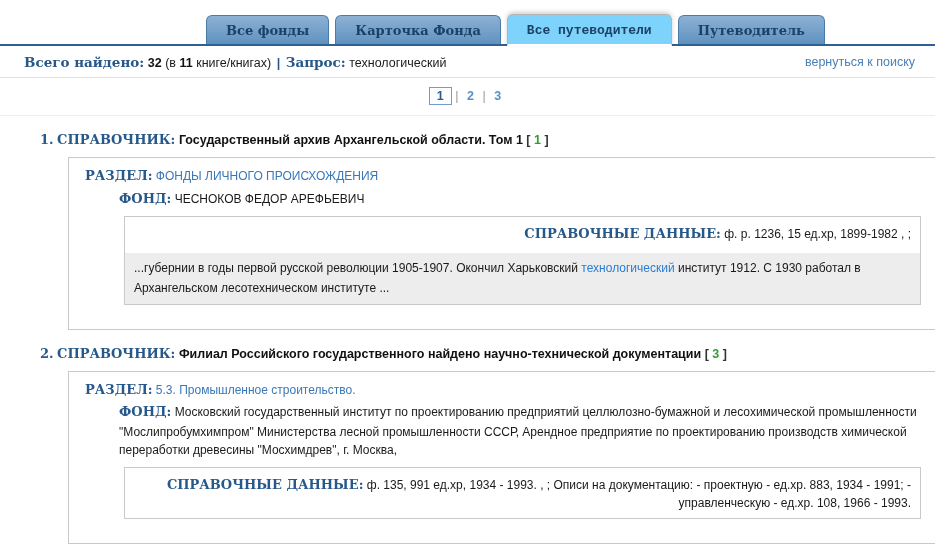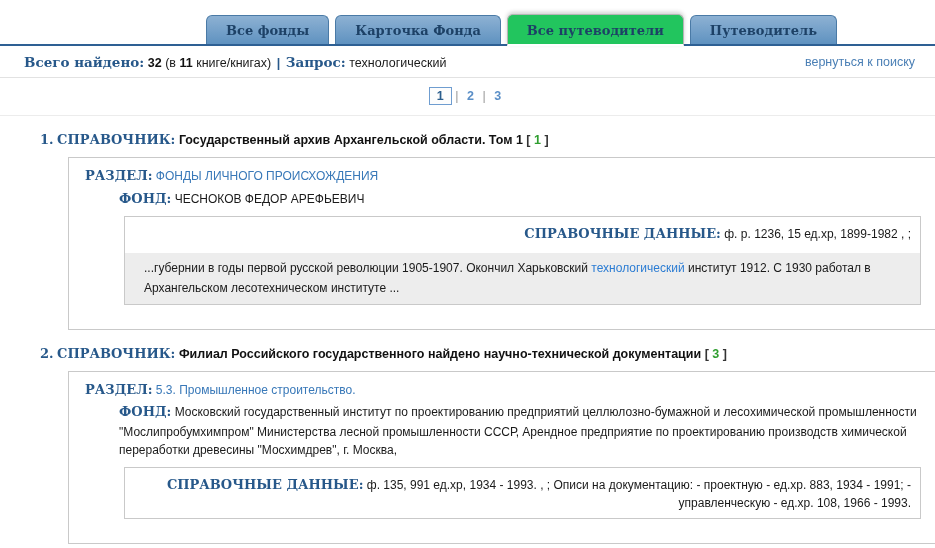--- a/index.html
+++ b/index.html
@@ -12,22 +12,22 @@
 
   
   .tabs-bar { padding:14px 0 0 206px; border-bottom:2px solid #2e6094; display:flex; align-items:flex-end; gap:6px; }
   .tab {
     font-family:"DejaVu Serif","Liberation Serif",serif; font-weight:bold; font-size:13px;
     color:#1d4166; background:linear-gradient(#8db1d3,#5f92c0);
     border:1px solid #4a7aa6; border-bottom:none; border-radius:6px 6px 0 0;
     padding:7px 19px 6px; cursor:pointer; white-space:nowrap;
   }
   .tab--active {
-    background:#22c55e; border:1px solid #b5b5b5; border-bottom:2px solid #fff;
-    margin-bottom:-2px; box-shadow:0 -2px 4px rgba(0,0,0,0.18); padding-top:8px;
+    background:#7dd3fc; border:1px solid #b5b5b5; border-bottom:2px solid #fff;
+    margin-bottom:-2px; box-shadow:0 -2px 4px rgba(0,0,0,0.18); padding-top:8px;font-family:Liberation Mono, monospace;
   }
 
   
   .summary { display:flex; justify-content:space-between; align-items:center;
     padding:8px 20px 7px 24px; border-bottom:1px solid #e2e2e2; font-size:12.5px; }
   .summary .serif { font-size:13.5px; }
   .summary b { color:#111; }
   .sep { color:#27588a; font-weight:bold; padding:0 2px; }
   .back { color:#4a7fb5; text-decoration:none; cursor:pointer; }
 
@@ -50,21 +50,21 @@
   .outer { border:1px solid #c9c9c9; width:890px; margin:8px 0 0 28px; padding:7px 0 14px; background:#fff; }
   .razdel { margin:2px 8px 3px 16px; line-height:1.45; }
   .razdel .serif { font-size:13px; }
   .razdel-val { color:#3878b8; cursor:pointer; }
   .fond { margin:3px 10px 4px 50px; line-height:1.55; }
   .fond .serif { font-size:13px; }
 
   .inner { border:1px solid #c9c9c9; margin:7px 36px 10px 55px; background:#fff; }
   .data-row { padding:7px 9px 6px; line-height:1.5;text-align:right; }
   .data-row .serif { font-size:13px; }
-  .snippet { background:#ededed; border-top:4px solid #fff; padding:6px 19px; line-height:1.6; }
+  .snippet { background:#ededed; border-top:4px solid #fff; padding:6px 9px; line-height:1.6; }
   .hl { color:#2b7cd3; }
 </style>
 </head>
 <body>
 
 <div class="tabs-bar">
   <div class="tab">Все фонды</div>
   <div class="tab">Карточка Фонда</div>
   <div class="tab tab--active">Все путеводители</div>
   <div class="tab">Путеводитель</div>

